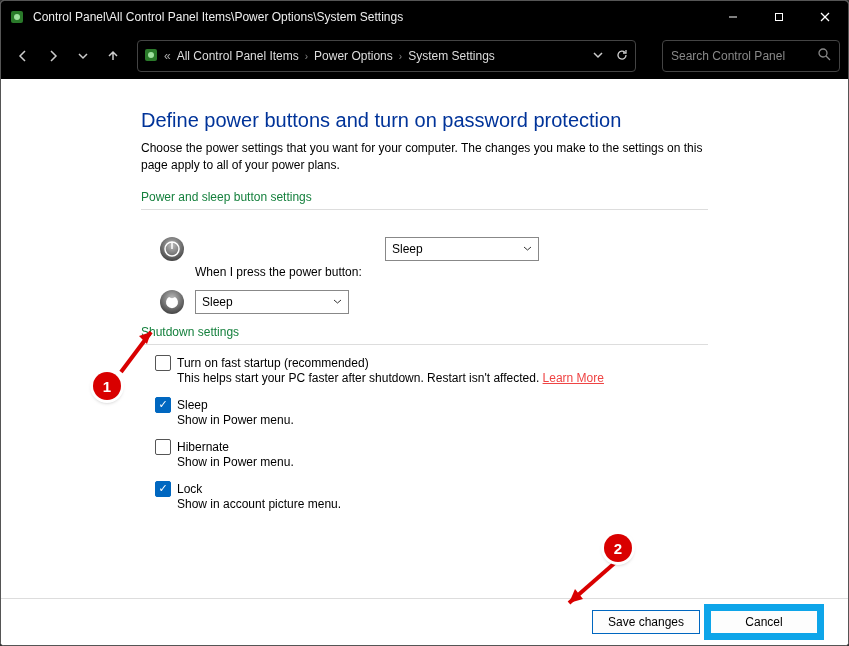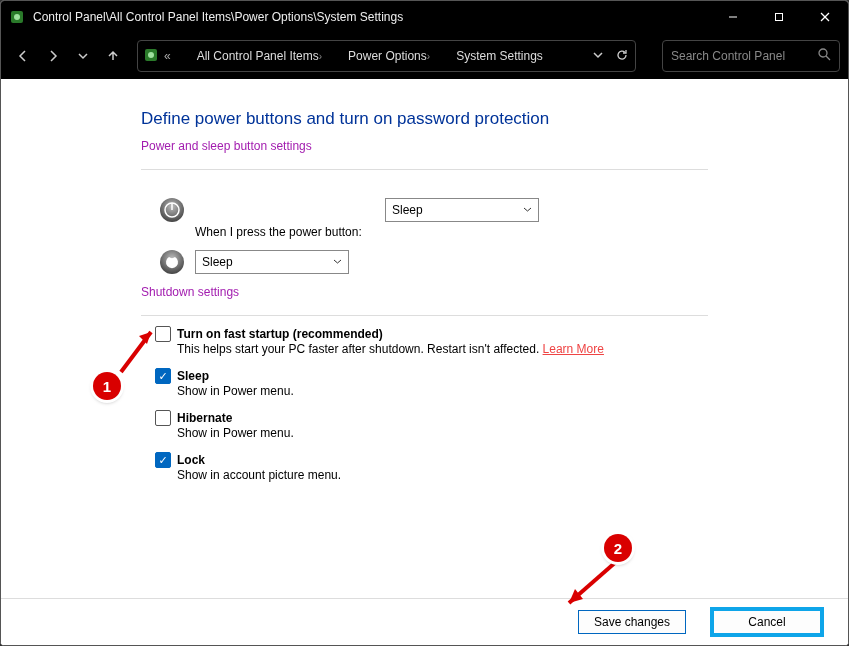--- a/index.html
+++ b/index.html
@@ -59,21 +59,21 @@
     height: 30px;
     border: 1px solid #444;
     border-radius: 4px;
     display:flex;align-items:center;
     padding: 0 6px;
     margin: 0 8px;
     color:#ddd;
     gap:6px;
     position:relative;
   }
-  .addr-seg { display:flex; align-items:center; gap:0; white-space:nowrap;margin-left:20px;}
+  .addr-seg { display:flex; align-items:center; gap:6px; white-space:nowrap;}
   .addr-seg .chev {color:#888;font-size:10px;}
   .addr-right { position:absolute; right:6px; top:0; bottom:0; display:flex; align-items:center; gap:12px; color:#ccc;}
   .search-bar {
     width: 160px;
     height: 30px;
     border: 1px solid #444;
     border-radius: 4px;
     display:flex;align-items:center;
     padding: 0 8px;
     color:#888;
@@ -86,33 +86,33 @@
     top: 80px; left:0; right:0; bottom:0;
     background: #fff;
     overflow:hidden;
   }
   .page {
     padding: 14px 140px 0 140px;
   }
   h1.page-title {
     color: #003399;
     font-weight: 400;
-    font-size: 17px;
+    font-size: 20px;
     margin: 14px 0 8px 0;
   }
   .description {
     color: #000;
     font-size: 12px;
     margin-bottom: 16px;
     line-height: 1.4;
   }
   .section-header {
-    color: #a21caf;
+    color: #15803d;
     font-size: 12px;
-    padding-bottom: 16px;
+    padding-bottom: 5px;
     border-bottom: 1px solid #ddd;
     margin: 10px 0 10px 0;
   }
   .setting-row {
     display:flex;
     align-items:center;
     margin: 10px 0 10px 18px;
   }
   .power-icon, .sleep-icon {
     width:26px;height:26px;border-radius:50%;
@@ -131,35 +131,35 @@
 
   .shut-list { margin-left: 14px; }
   .shut-item { margin: 6px 0 12px 0; }
   .shut-head { display:flex; align-items:center; gap:6px;}
   .chk {
     width:14px;height:14px;border:1px solid #555;border-radius:2px;
     display:inline-flex;align-items:center;justify-content:center;
     background:#fff;flex-shrink:0;
   }
   .chk.checked { background:#0067c0;border-color:#0067c0;color:#fff;font-size:11px;line-height:1;}
-  .shut-title { font-weight:700; font-size:12px;}
+  .shut-title { font-weight:400; font-size:12px;}
   .shut-desc { margin-left:22px; font-size:12px; color:#000;}
   a.learn { color:#ef4444; text-decoration:underline; }
 
   .footer {
     position:absolute; bottom:0; left:0; right:0;
     height:46px;
     border-top:1px solid #ddd;
     display:flex; align-items:center; justify-content:flex-end;
-    padding-right:24px; gap:24px;
+    padding-right:24px; gap:4px;
     background:#fff;
   }
   .btn {
     min-width:86px; height:22px;
-    border:4px solid #0ea5e9;
+    border:7px solid #0ea5e9;
     background:#fdfdfd;
     font-size:12px;
     display:flex;align-items:center;justify-content:center;
     padding: 0 10px;
   }
   .btn.primary { border:1px solid #0067c0; }
 
   
   .marker {
     position:absolute;
@@ -263,20 +263,21 @@
       <span><svg width="13" height="13" viewBox="0 0 13 13">
             <circle cx="5" cy="5" r="4" fill="none" stroke="#888" stroke-width="1.3"></circle>
             <line x1="8" y1="8" x2="12" y2="12" stroke="#888" stroke-width="1.3"></line>
           </svg></span>
     </div>
   </div>
 
   <div class="content">
     <div class="page">
       <h1 class="page-title">Define power buttons and turn on password protection</h1>
+      <div class="description">Choose the power settings that you want for your computer. The changes you make to the settings on this page apply to all of your power plans.</div>
 
       <div class="section-header">Power and sleep button settings</div>
 
       <div class="setting-row">
         <span class="power-icon">
           <svg width="26" height="26" viewBox="0 0 26 26">
               <defs>
                 <radialGradient id="g1" cx="50%" cy="35%" r="65%">
                   <stop offset="0%" stop-color="#bbb"></stop>
                   <stop offset="100%" stop-color="#444"></stop>

